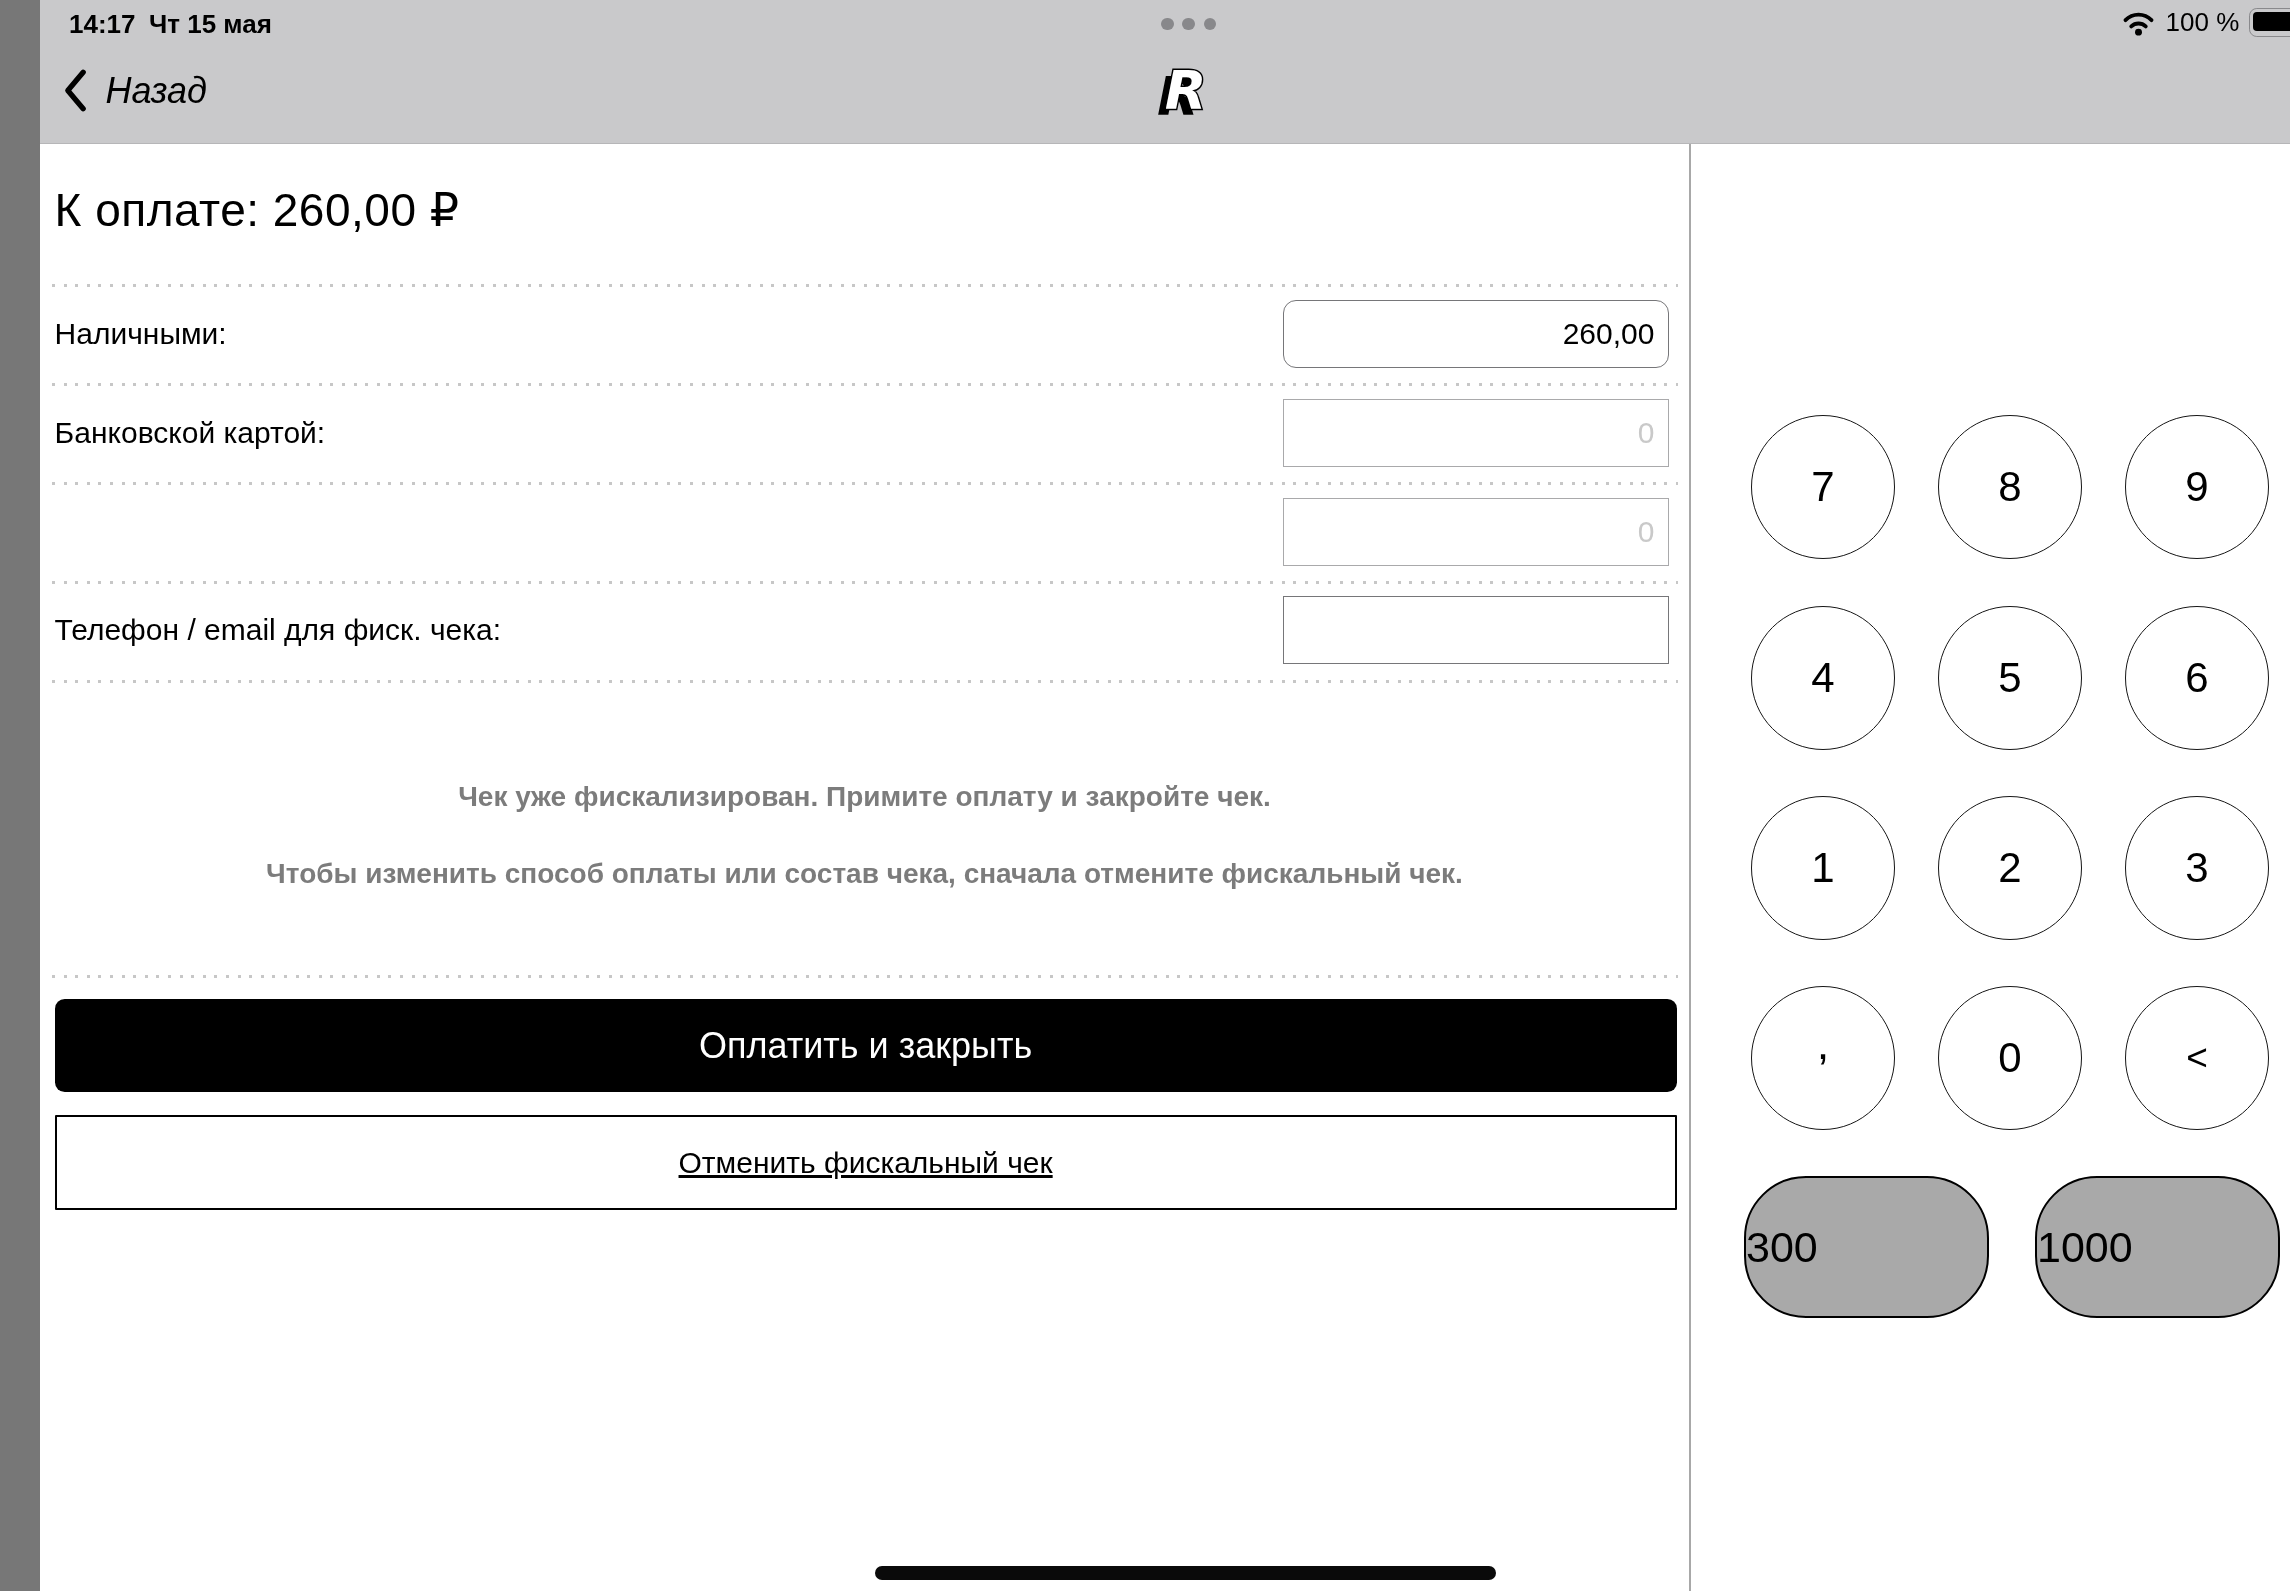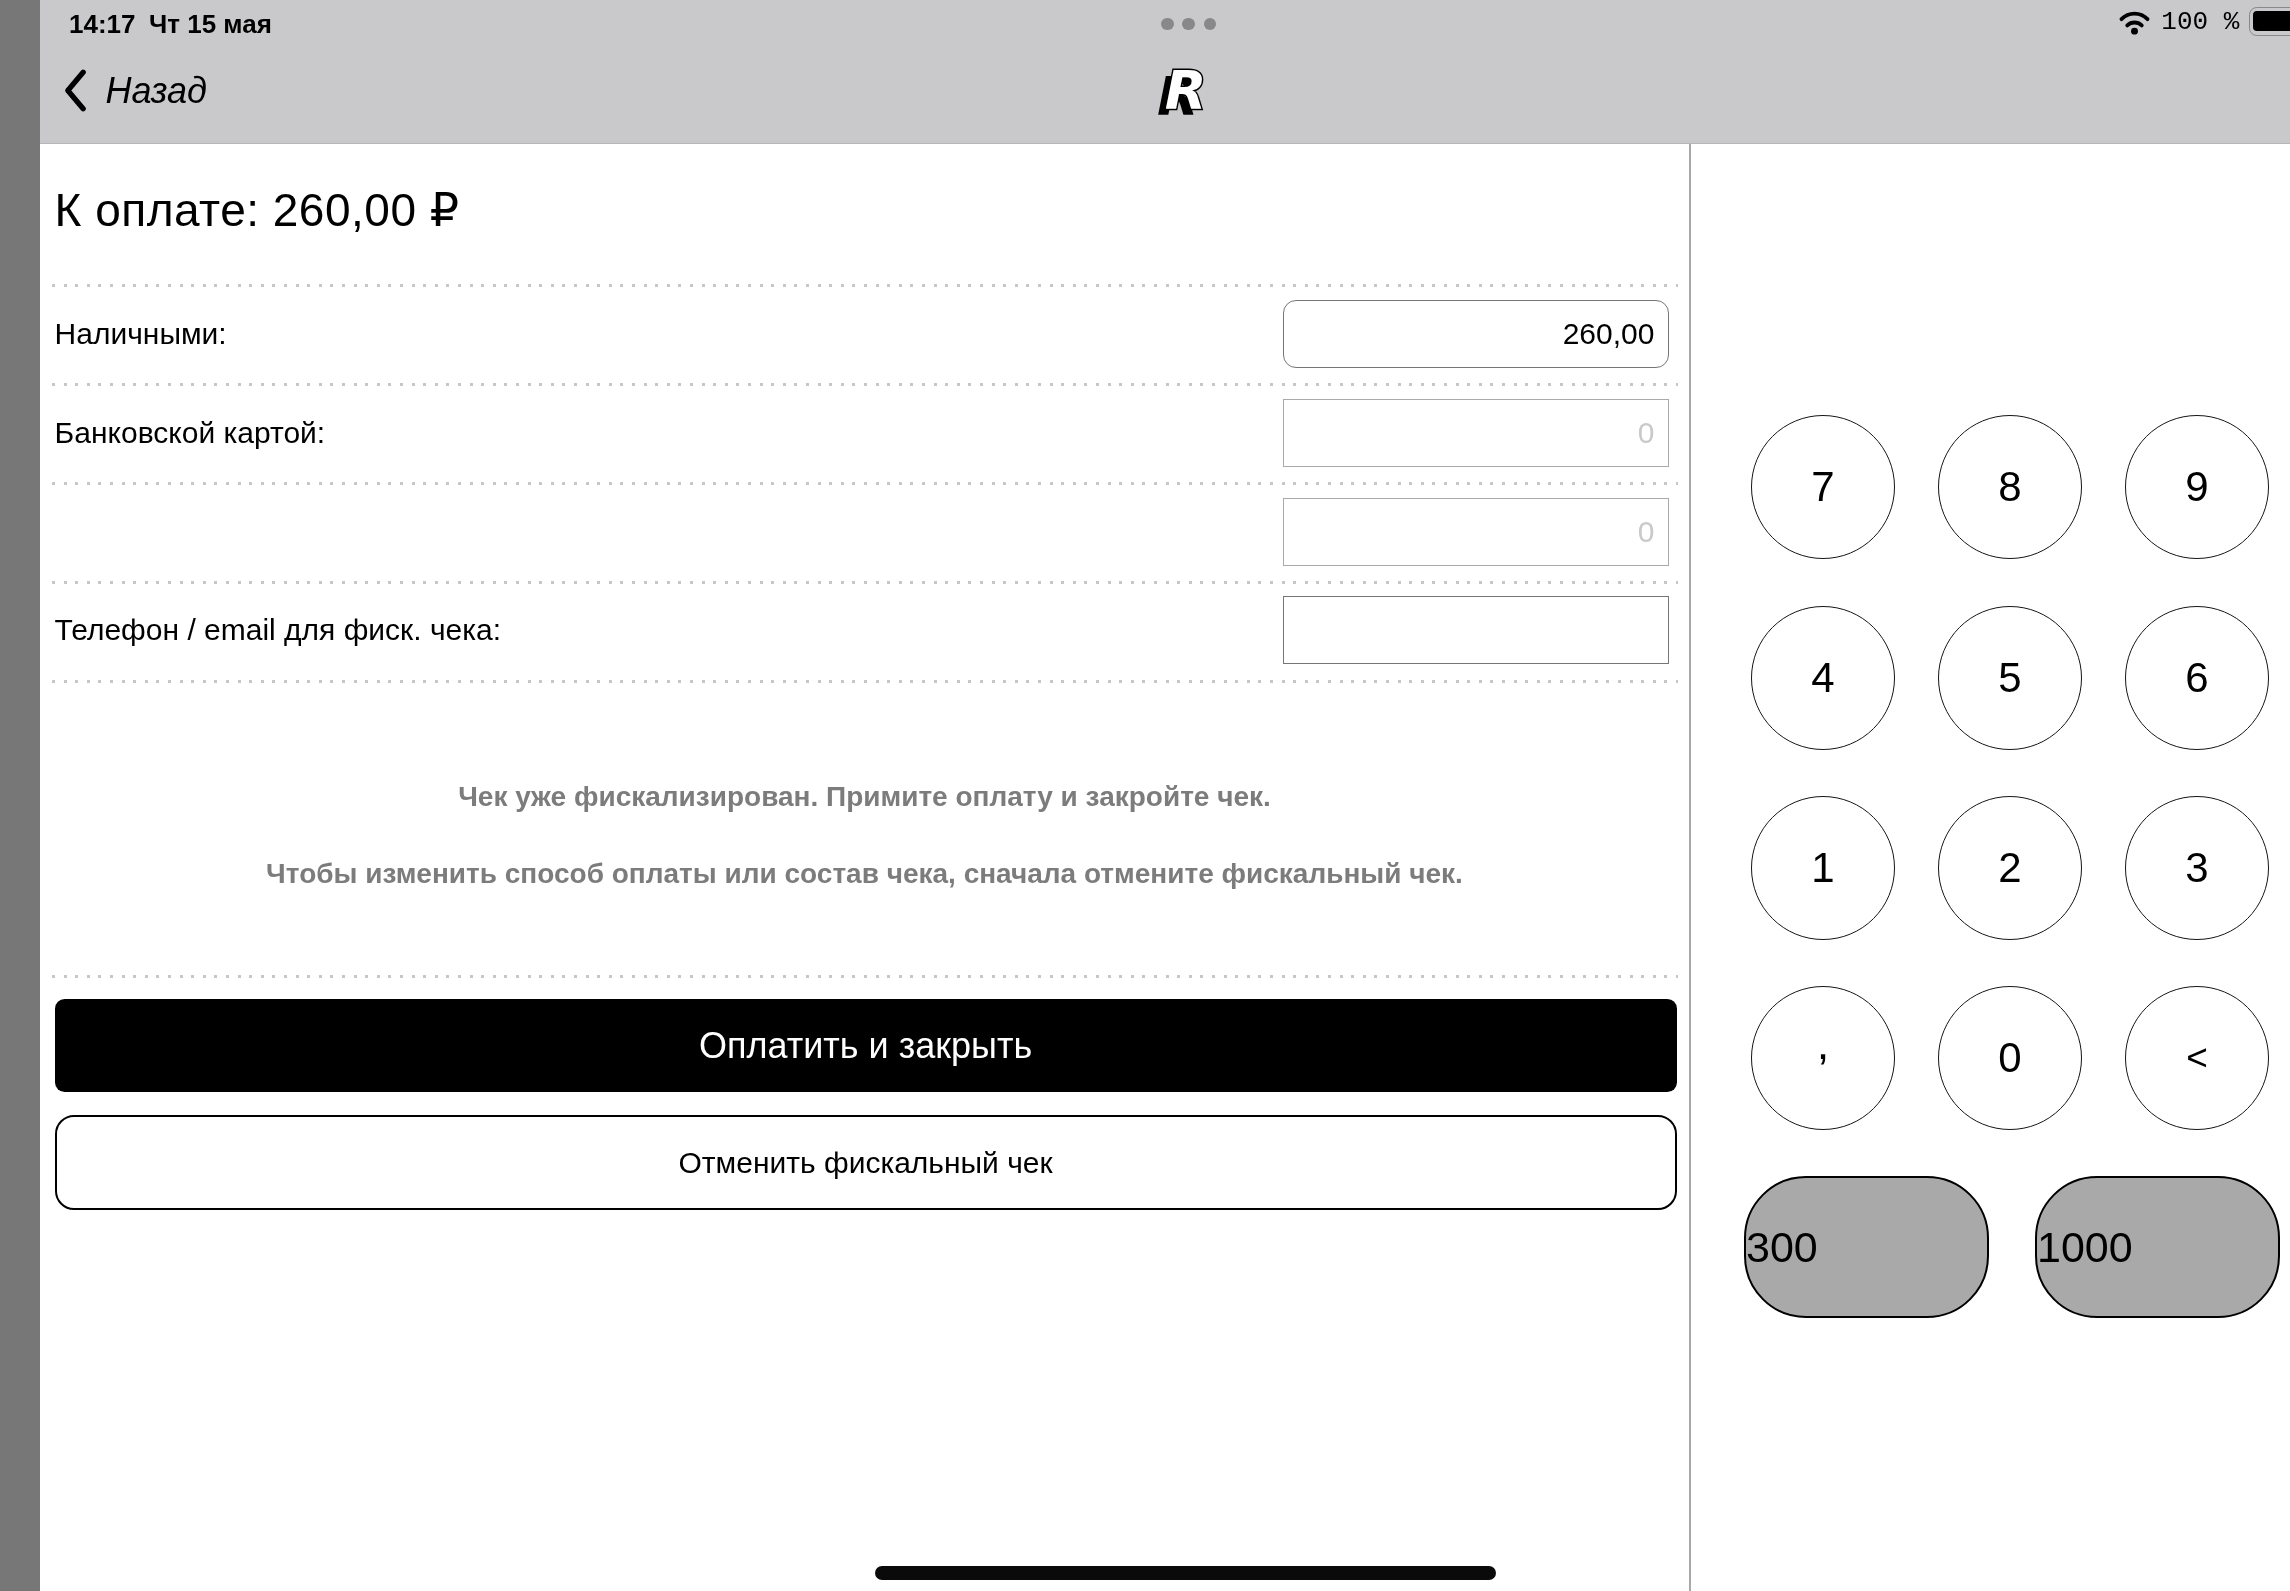--- a/index.html
+++ b/index.html
@@ -14,21 +14,21 @@
   
   .statusbar {
     position:absolute; left:0; top:0; width:2290px; height:47px;
     background:#c9c9cb;
   }
   .status-time { position:absolute; left:29px; top:8.7px; font-size:26px; font-weight:700; }
   .status-date { position:absolute; left:109px; top:8.7px; font-size:26px; font-weight:600; }
   .status-dots { position:absolute; left:1121px; top:17.5px; display:flex; gap:8.7px; }
   .status-dots span { width:12.6px; height:12.6px; border-radius:50%; background:#88888b; display:block; }
   .status-right { position:absolute; right:27px; top:6.8px; display:flex; align-items:center; gap:9.7px; }
-  .battery-pct { font-size:26px; font-weight:500;font-family:Liberation Mono, monospace; }
+  .battery-pct { font-size:26px; font-weight:500; }
   .battery { position:relative; width:54px; height:29px; border:1.9px solid #89898c; border-radius:7.8px; }
   .battery-fill { position:absolute; left:2.9px; top:2.9px; width:45px; height:19.4px; background:#000; border-radius:3.9px; }
   .battery-nub { position:absolute; right:-7.8px; top:8.7px; width:4.9px; height:10.7px; background:#89898c; border-radius:0 2.9px 2.9px 0; }
 
   .navbar {
     position:absolute; left:0; top:47px; width:2290px; height:97px;
     background:#c9c9cb; border-bottom:1px solid #b6b6b8;font-style:italic;
   }
   .back-btn { position:absolute; left:23px; top:21.3px; display:flex; align-items:center; gap:17.5px; cursor:pointer; }
   .back-label { font-size:36px; }
@@ -52,21 +52,21 @@
   .pi-strong { border:1.9px solid #767679; }
   .pi-light  { border:1.9px solid #a9a9ab; }
   .pay-input::placeholder { color:#c9c9c9; opacity:1; }
   .pi-0 { top:156px;border-radius:13px; } .pi-1 { top:255px; } .pi-2 { top:354px; } .pi-3 { top:452px; }
 
   .notice { position:absolute; left:0; width:1649px; text-align:center; font-size:28px; color:#7c7c7c;font-weight:bold; }
   .n1 { top:637px; } .n2 { top:714px; }
 
   .btn { position:absolute; left:14.6px; width:1622px; display:flex; align-items:center; justify-content:center; cursor:pointer; }
   .btn-pay { top:855px; height:93px; background:#000; border-radius:9.7px; color:#fff; font-size:36px; }
-  .btn-cancel { top:971px; height:95px; background:#fff; border:2.4px solid #000; border-radius:19px; color:#000; font-size:30px; }
+  .btn-cancel { top:971px; height:95px; background:#fff; border:2.4px solid #000; border-radius:1px; color:#000; font-size:30px;text-decoration:underline; }
 
   .vdivider { position:absolute; left:1649px; top:144px; width:1.9px; height:1448px; background:#a8a8a8; }
 
   
   .key { position:absolute; width:144px; height:144px; border:1.9px solid #161616; border-radius:50%;
     background:#fff; display:flex; align-items:center; justify-content:center;
     font-size:42px; cursor:pointer; }
   .key .comma { transform:translateY(-13.6px); font-size:45px; }
   .key .lt { font-size:37px; }
   .kc-0 { left:1711px; } .kc-1 { left:1898px; } .kc-2 { left:2085px; }

